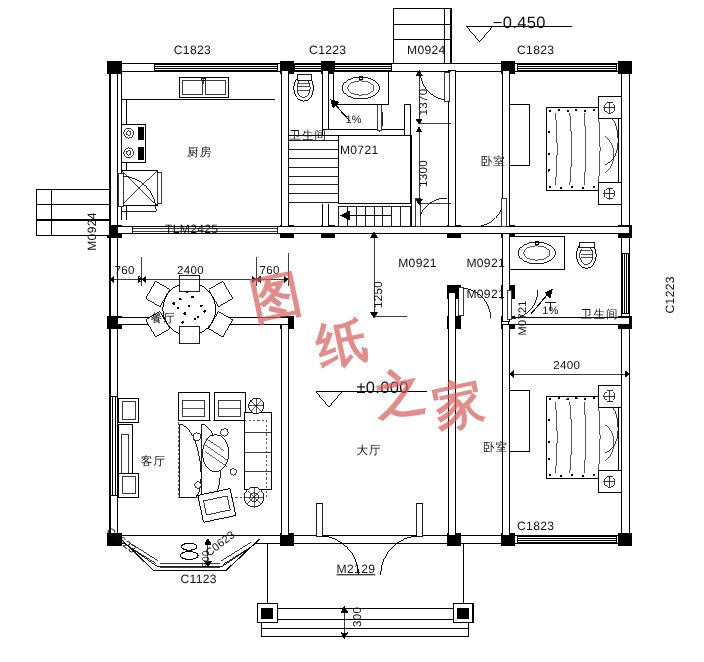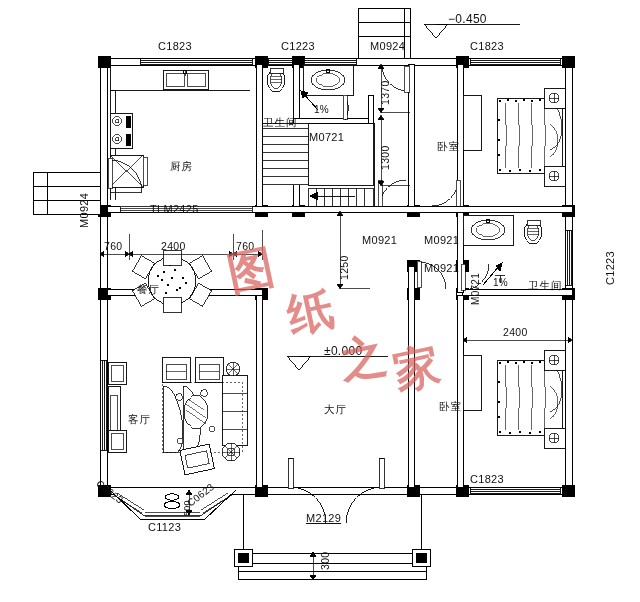--- a/index.html
+++ b/index.html
@@ -32,21 +32,21 @@
   }
   .lbl.cn {
     font-size: 10.5px;
     letter-spacing: 1px;
     font-family: Liberation Serif, serif;
   }
   .lbl.dim {
     font-size: 10.5px;
   }
   .lbl.elev {
-    font-size: 12px;
+    font-size: 15px;
   }
   .vert {
     transform-origin: 0 0;
     transform: rotate(-90deg);
   }
   .rot45 {
     transform-origin: 0 0;
     transform: rotate(-38deg);
   }
   .rot45r {
@@ -573,21 +573,21 @@
       <path d="M424 24 L448 24 L436 38 Z" fill="none" stroke="#000"></path>
       <line x1="436" y1="24" x2="520" y2="24"></line>
 
       <path d="M287 356 L311 356 L299 370 Z" fill="none" stroke="#000"></path>
       <line x1="299" y1="356" x2="388" y2="356"></line>
     </g>
 
   </g>
 </svg>
 
-<div class="lbl cn" style="left:170px;top:160px;">厨房</div>
+<div class="lbl cn" style="left:170px;top:132px;">厨房</div>
 <div class="lbl cn" style="left:263px;top:116px;">卫生间</div>
 <div class="lbl cn" style="left:437px;top:140px;">卧室</div>
 <div class="lbl cn" style="left:137px;top:283px;">餐厅</div>
 <div class="lbl cn" style="left:528px;top:279px;">卫生间</div>
 <div class="lbl cn" style="left:128px;top:413px;">客厅</div>
 <div class="lbl cn" style="left:324px;top:403px;">大厅</div>
 <div class="lbl cn" style="left:439px;top:400px;">卧室</div>
 
 <div class="lbl elev" style="left:448px;top:12px;">−0.450</div>
 <div class="lbl elev" style="left:324px;top:344px;">±0.000</div>
@@ -595,21 +595,21 @@
 <div class="lbl" style="left:314px;top:104px;font-size:10px;">1%</div>
 <div class="lbl" style="left:493px;top:277px;font-size:10px;">1%</div>
 
 <div class="lbl" style="left:158px;top:40px;">C1823</div>
 <div class="lbl" style="left:281px;top:40px;">C1223</div>
 <div class="lbl" style="left:470px;top:40px;">C1823</div>
 <div class="lbl vert" style="left:604px;top:285px;">C1223</div>
 <div class="lbl" style="left:470px;top:473px;">C1823</div>
 <div class="lbl rot45r" style="left:101px;top:478px;font-size:10px;">C0623</div>
 <div class="lbl rot45" style="left:185px;top:500px;font-size:10px;">C0623</div>
-<div class="lbl" style="left:148px;top:521px;text-align:center;">C1123</div>
+<div class="lbl" style="left:164px;top:521px;text-align:center;">C1123</div>
 
 <div class="lbl vert" style="left:78px;top:228px;">M0924</div>
 <div class="lbl" style="left:370px;top:40px;">M0924</div>
 <div class="lbl" style="left:309px;top:131px;">M0721</div>
 <div class="lbl" style="left:150px;top:203px;">TLM2425</div>
 <div class="lbl" style="left:362px;top:234px;">M0921</div>
 <div class="lbl" style="left:424px;top:234px;">M0921</div>
 <div class="lbl" style="left:424px;top:262px;">M0921</div>
 <div class="lbl vert" style="left:470px;top:305px;font-size:10px;">M0721</div>
 <div class="lbl" style="left:306px;top:512px;text-decoration:underline;">M2129</div>

